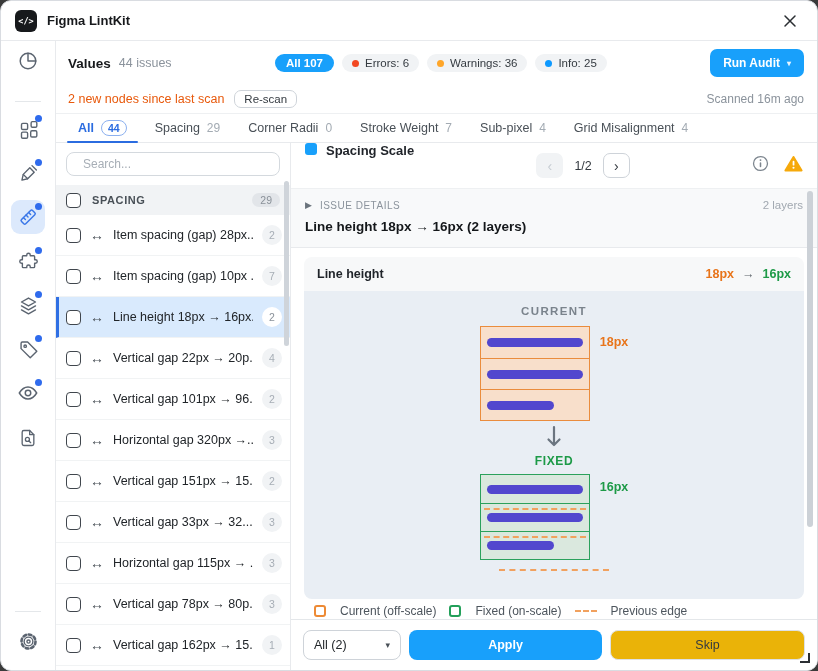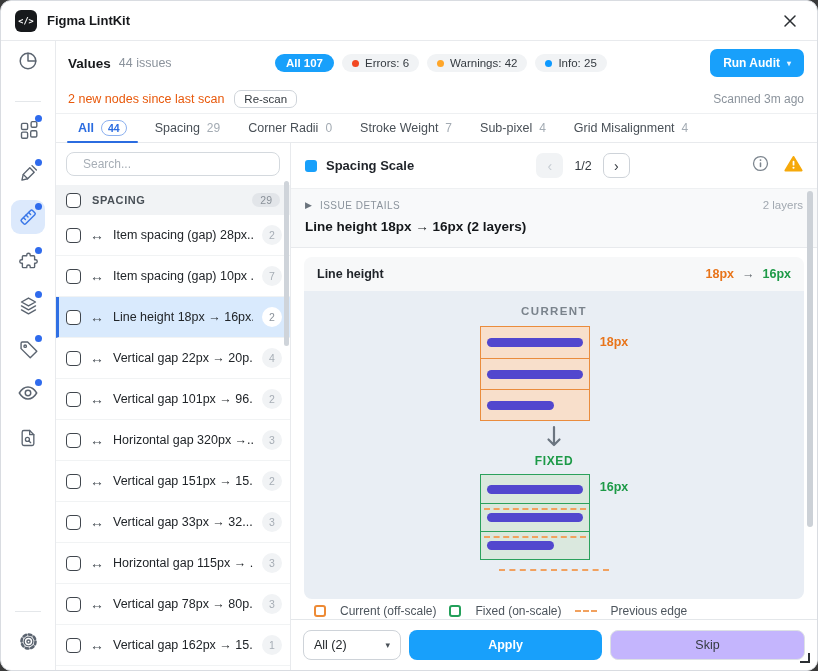--- a/index.html
+++ b/index.html
@@ -63,21 +63,21 @@
   .row { height:41px; display:flex; align-items:center; gap:9px; padding:0 8px 0 10px; border-bottom:1px solid #f1f3f4; cursor:pointer; }
   .row.selected { background:#d9eafd; border-left:3px solid #2f6fe4; padding-left:7px; }
   .arrow-lr { color:#495057; font-size:14px; flex:0 0 auto; }
   .row-label { flex:1; font-size:12.5px; color:#212529; white-space:nowrap; overflow:hidden; }
   .row-count { width:20px; height:20px; border-radius:50%; background:#f1f3f5; color:#a6adb5; font-size:10.5px; display:flex; align-items:center; justify-content:center; flex:0 0 auto; }
   .row.selected .row-count { background:#fff; color:#8a9199; }
   .scroll-l { position:absolute; right:1px; top:38px; width:5px; height:165px; background:#cfd4da; border-radius:3px; }
 
   
   .detailpanel { flex:1; display:flex; flex-direction:column; position:relative; min-width:0; }
-  .detail-head { height:45px; flex:0 0 auto; display:flex; align-items:center; padding:0 14px; }
+  .detail-head { height:45px; flex:0 0 auto; display:flex; padding:0 14px; }
   .rule-square { width:12px; height:12px; background:#18A0FB; border-radius:3px; margin-right:9px; }
   .rule-title { font-size:13px; font-weight:700; color:#1f2329; }
   .pager { display:flex; align-items:center; gap:11px; }
   .pg-btn { width:27px; height:25px; border-radius:7px; display:flex; align-items:center; justify-content:center; font-size:14px; cursor:pointer; }
   .pg-prev { background:#f1f3f5; color:#c6ccd2; }
   .pg-next { background:#fff; border:1px solid #ced3d9; color:#343a40; }
   .pg-cur { font-size:12.5px; color:#343a40; }
   .head-icons { display:flex; align-items:center; gap:15px; }
 
   .issue-strip { flex:0 0 auto; background:#f8f9fa; border-top:1px solid #eef0f2; border-bottom:1px solid #e8eaed; padding:10px 14px 13px; }
@@ -119,21 +119,21 @@
   .sw.current { border-color:#ed8a35; }
   .sw.fixed { border-color:#23a05a; }
   .sw.dashed { width:22px; height:0; border:none; border-top:2px dashed #f1a15f; border-radius:0; }
   .scroll-r { position:absolute; right:4px; top:48px; width:6px; height:336px; background:#ccd1d7; border-radius:3px; }
 
   .actionbar { position:absolute; left:0; right:0; bottom:0; height:51px; background:#fff; border-top:1px solid #e4e7ea; display:flex; align-items:center; gap:8px; padding:0 12px; }
   .scope-select { width:98px; height:30px; border:1px solid #ced3d9; border-radius:8px; background:#fff; display:flex; align-items:center; padding:0 10px; font-size:12.5px; color:#22262a; cursor:pointer; flex:0 0 auto; }
   .scope-caret { margin-left:auto; font-size:9px; color:#495057; }
   .btn { flex:1; height:30px; border-radius:8px; border:none; font-size:12.5px; display:flex; align-items:center; justify-content:center; cursor:pointer; font-family:inherit; }
   .btn.apply { background:#18A0FB; color:#fff; font-weight:600; }
-  .btn.ghost { background:#c4b5fd; border:1px solid #dde1e5; color:#343a40; }
+  .btn.ghost { background:#eab308; border:1px solid #dde1e5; color:#343a40; }
   .resize-corner { position:absolute; right:7px; bottom:7px; width:10px; height:10px; border-right:2px solid #2b2f33; border-bottom:2px solid #2b2f33; z-index:5; }
 </style>
 </head>
 <body>
 
 <div class="window">
 
   <div class="titlebar">
     <div class="logo">&lt;/&gt;</div>
     <div class="app-title">Figma LintKit</div>
@@ -232,38 +232,38 @@
         <span class="values-sub">44 issues</span>
         <span class="spacer"></span>
         <div class="badges">
           <span class="pill-all">All 107</span>
           <span class="pill">
               <span class="dot" style="background:#F24822"></span>
               <span>Errors: 6</span>
             </span>
           <span class="pill">
               <span class="dot" style="background:#FFA629"></span>
-              <span>Warnings: 42</span>
+              <span>Warnings: 36</span>
             </span>
           <span class="pill">
               <span class="dot" style="background:#0D99FF"></span>
               <span>Info: 25</span>
             </span>
         </div>
         <span class="spacer"></span>
         <button class="run-btn">
           <span>Run Audit</span>
           <span class="run-caret">▾</span>
         </button>
       </div>
 
       <div class="scanbar">
         <span class="scan-notice">2 new nodes since last scan</span>
         <button class="rescan-btn">Re-scan</button>
-        <span class="scan-ago">Scanned 3m ago</span>
+        <span class="scan-ago">Scanned 16m ago</span>
       </div>
 
       <div class="tabsbar" id="tabs">
   <div class="tab active">
     <span class="tab-label">All</span>
     <span class="tab-count">44</span>
   </div>
 
   <div class="tab">
     <span class="tab-label">Spacing</span>

